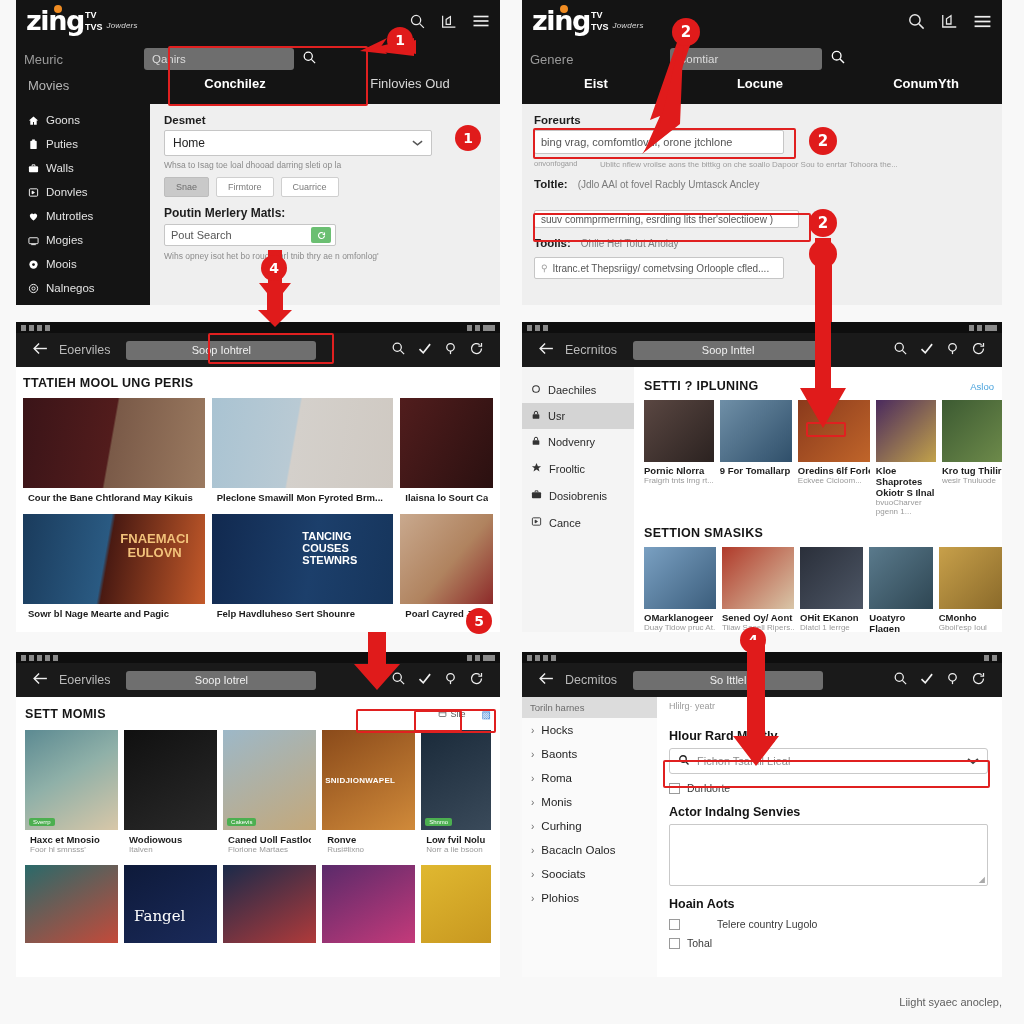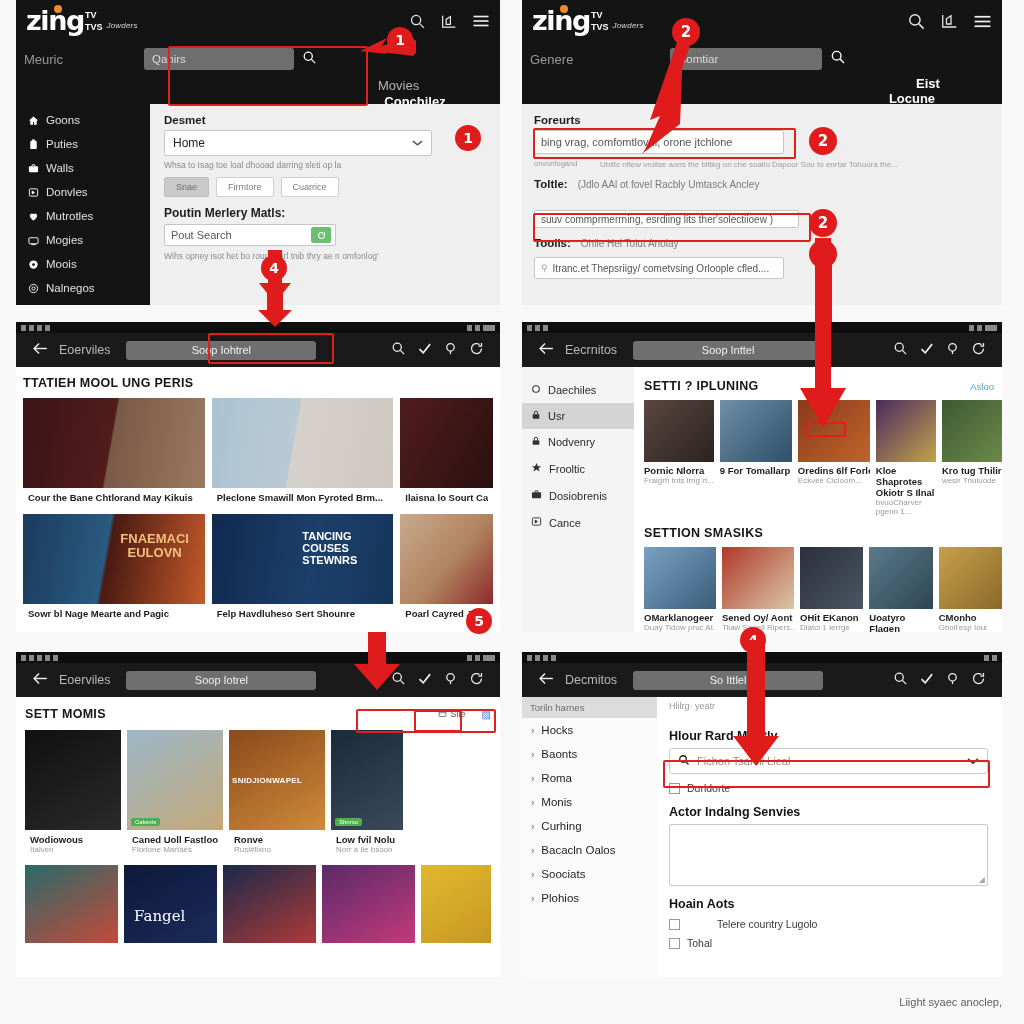--- a/index.html
+++ b/index.html
@@ -29,21 +29,21 @@
   .logo .tvs { color: #fff; font-size: 9px; font-weight: bold; line-height: 8.5px; margin-left: 1px; padding-bottom: 3px; }
   .logo .sub { color: #d8d8d8; font-size: 8px; font-style: italic; margin-left: 4px; padding-bottom: 4px; letter-spacing: .2px;}
   .appicons { margin-left: auto; display: flex; align-items: center; gap: 14px; }
   .appicons svg { display: block; }
 
   
   .searchstrip { display: flex; align-items: center; height: 34px; padding: 0 8px; position: relative; }
   .navlabel { color: #9a9a9a; font-size: 13px; width: 120px; flex: 0 0 auto; }
   .searchbox { background: #6e6e6e; border-radius: 3px; height: 22px; display: flex; align-items: center; padding: 0 8px; }
   .searchbox span { color: #dcdcdc; font-size: 11.5px; }
-  .tabsrow { display: flex; height: 30px; align-items: flex-end; flex-direction: column; }
+  .tabsrow { display: flex; height: 30px; align-items: flex-start; }
   .tab { color: #d7d7d7; font-size: 13px; text-align: center; }
   .tab.active { color: #fff; font-weight: bold; }
 
   
   .darknav { position: absolute; left: 0; top: 42px; bottom: 0; width: 134px; background: #141414; padding-top: 4px; }
   .dn-item { color: #e2e2e2; font-size: 11.5px; padding: 6px 12px; display: flex; align-items: center; gap: 7px; }
   .dn-item .ic { width: 11px; height: 11px; display: inline-block; flex: 0 0 auto; }
   .flabel { font-size: 11.5px; font-weight: bold; color: #1d1d1d; margin-bottom: 4px; }
   .fselect {
     background: #fff; border: 1px solid #c6c6c6; height: 26px; border-radius: 2px;
@@ -692,20 +692,29 @@
                   <line x1="3" y1="10" x2="21" y2="10"></line>
                 </svg></span>
             <span>Sile</span>
           </div>
           <span style="color:#3a7fd5;font-size:10px;">▨</span>
         </div>
       </div>
 
       <div style="display:flex;gap:6px;margin-top:9px;">
         <div class="tile" style="width:96px;">
+          <div style="height:100px;background:linear-gradient(150deg,#5c8a92 0%,#8fb0a8 45%,#d8c7a8 100%);position:relative;">
+            <span style="position:absolute;left:4px;bottom:4px;background:#4caf50;color:#fff;font-size:6px;padding:1px 4px;border-radius:2px;">Sverrp</span>
+          </div>
+          <div class="tilecap">
+              <div class="cardcap">Haxc et Mnosio</div>
+              <div class="cardsub">Foor hl smnsss'</div>
+            </div>
+        </div>
+        <div class="tile" style="width:96px;">
           <div style="height:100px;background:linear-gradient(150deg,#101010,#2a2a2a);"></div>
           <div class="tilecap">
               <div class="cardcap">Wodiowous</div>
               <div class="cardsub">Italven</div>
             </div>
         </div>
         <div class="tile" style="width:96px;">
           <div style="height:100px;background:linear-gradient(150deg,#9db8c8 0%,#c4a87a 100%);position:relative;">
             <span style="position:absolute;left:4px;bottom:4px;background:#4caf50;color:#fff;font-size:6px;padding:1px 4px;border-radius:2px;">Cakevis</span>
           </div>

